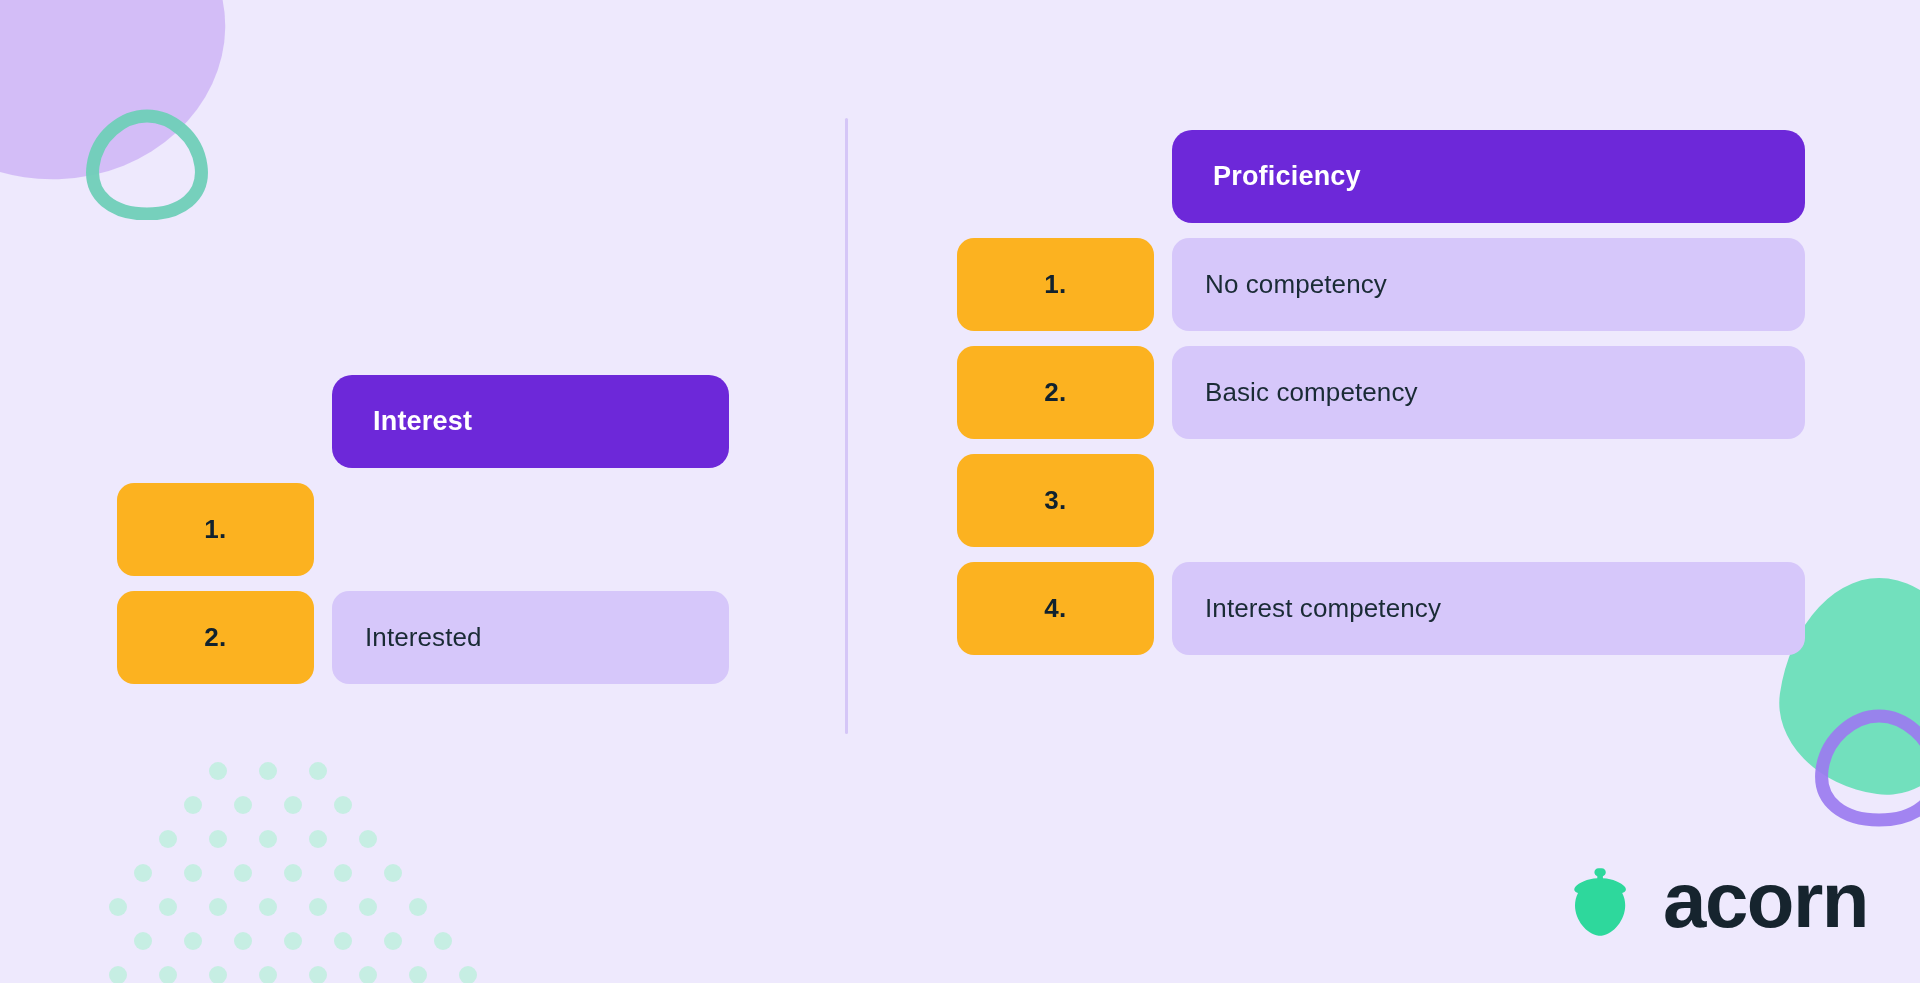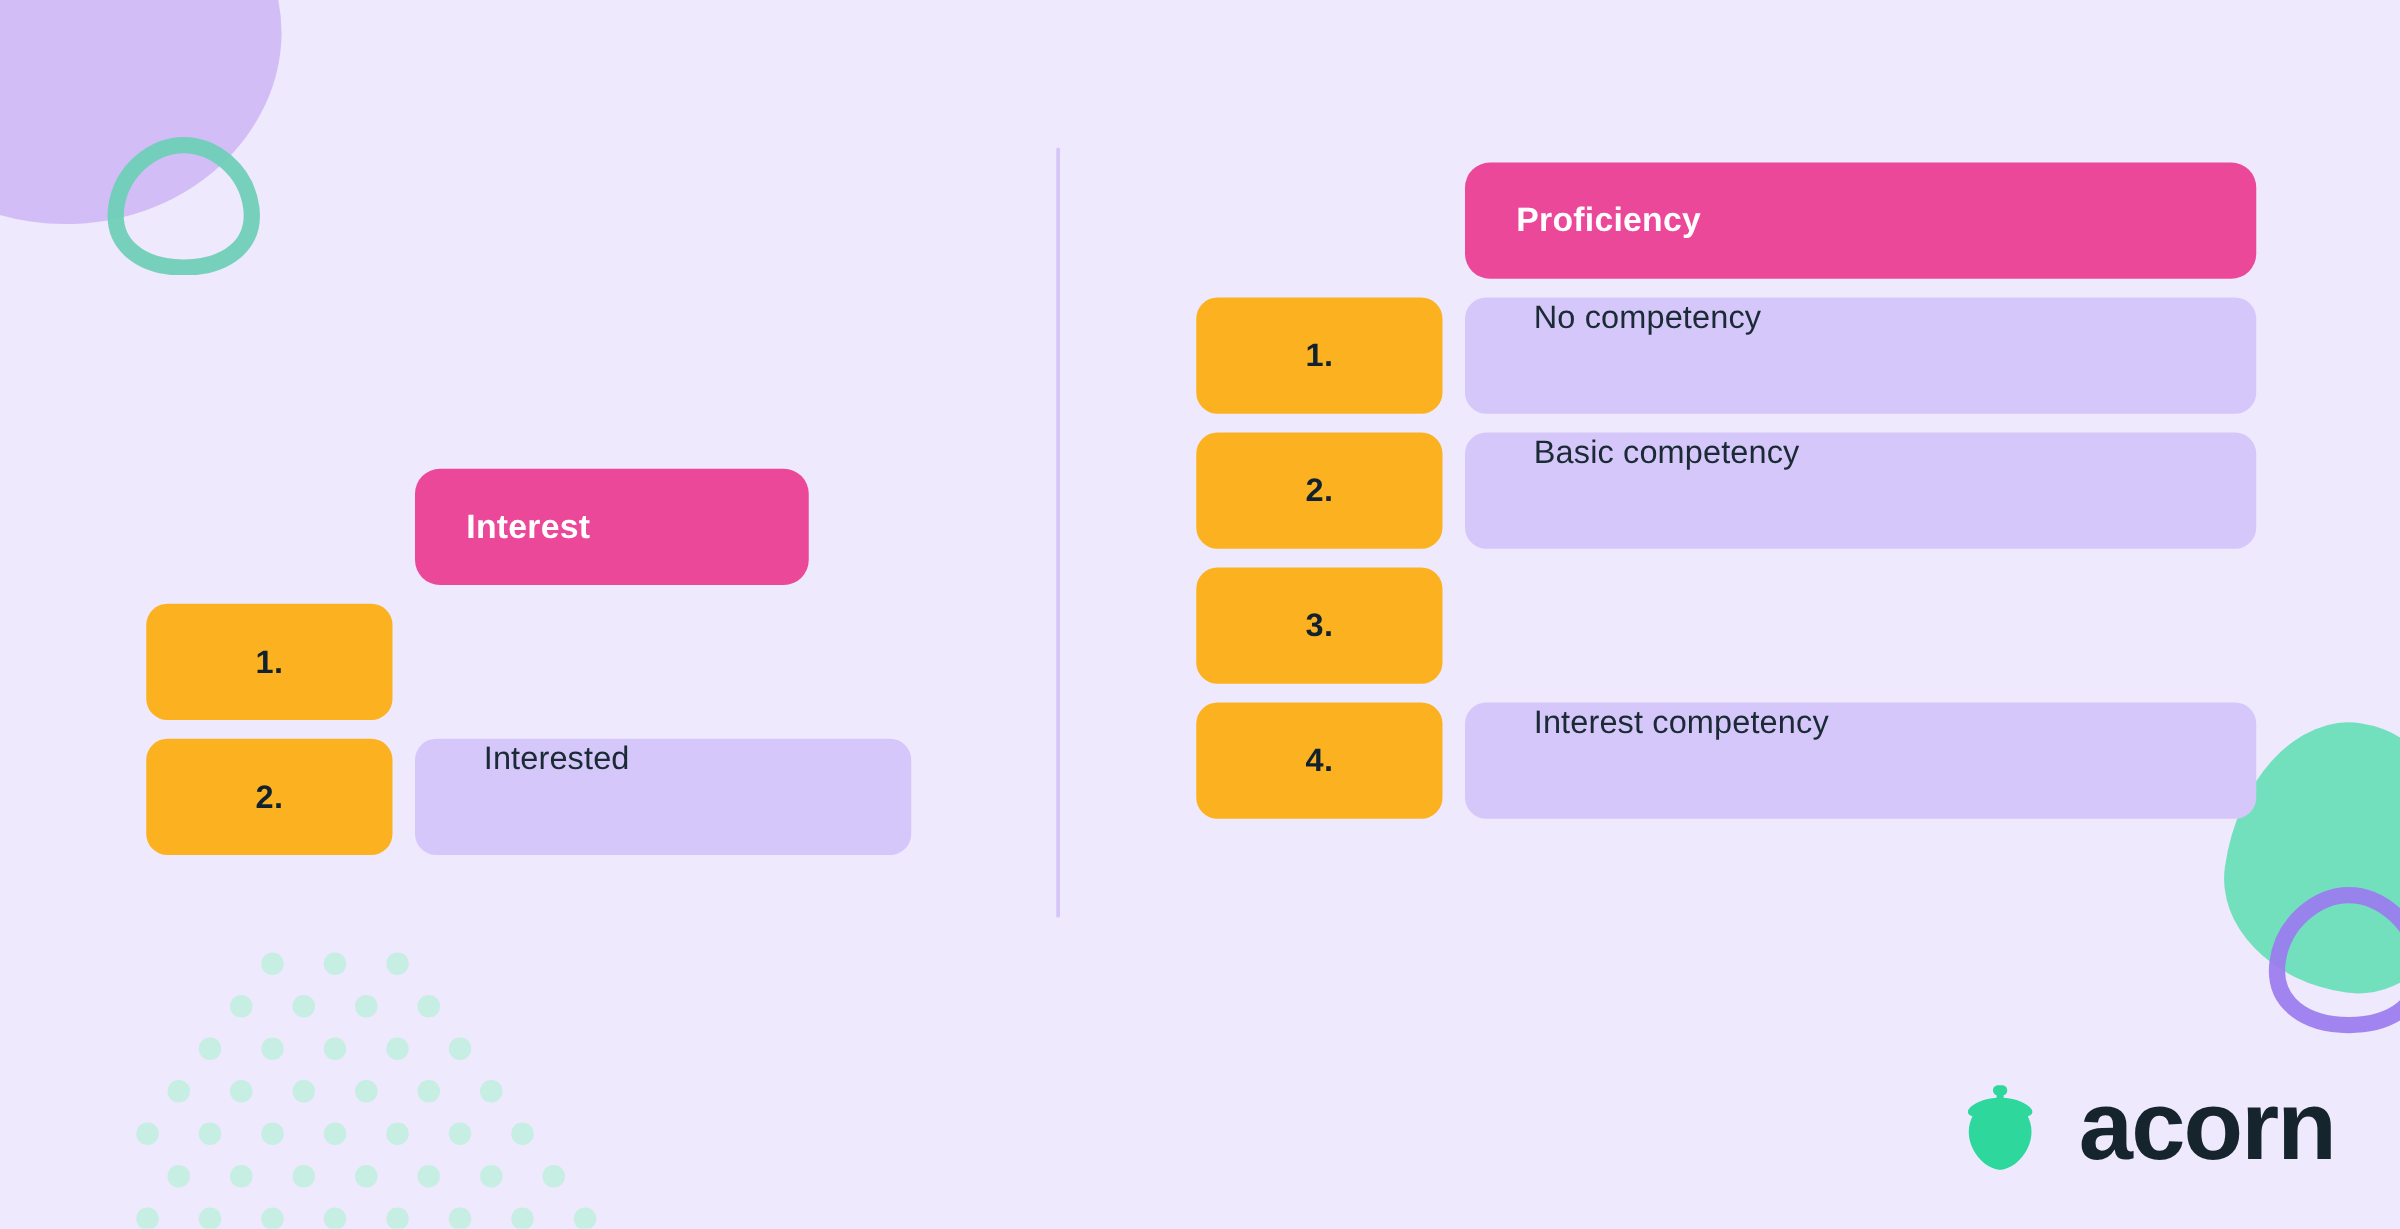--- a/index.html
+++ b/index.html
@@ -66,35 +66,35 @@
     width:3px; height:616px;
     background:#d5c6f7;
     border-radius:2px;
   }
 
   .column{ position:absolute; }
   .col-interest{ left:117px; top:375px; }
   .col-proficiency{ left:957px; top:130px; }
 
   .col-header{
-    background:#ec4899;
+    background:#6d28d9;
     border-radius:20px;
     height:93px;
     display:flex;
     align-items:center;
     padding-left:41px;
     margin-bottom:15px;
   }
   .col-header .title{
     color:#ffffff;
     font-size:27px;
     font-weight:bold;
     letter-spacing:.2px;
   }
-  .col-interest .col-header{ margin-left:215px; width:315px; }
+  .col-interest .col-header{ margin-left:215px; width:397px; }
   .col-proficiency .col-header{ margin-left:215px; width:633px; }
 
   .scale-row{
     display:flex;
     align-items:stretch;
     margin-bottom:15px;
   }
   .scale-row:last-child{ margin-bottom:0; }
 
   .rank-badge{
@@ -113,21 +113,22 @@
     font-weight:bold;
     letter-spacing:.3px;
   }
 
   .row-label{
     background:#d6c7fa;
     border-radius:17px;
     height:93px;
     margin-left:18px;
     display:flex;
-    padding-left:55px;
+    align-items:center;
+    padding-left:33px;
     flex:1 1 auto;
   }
   .col-interest .row-label{ width:397px; }
   .col-proficiency .row-label{ width:633px; }
   .row-label .label-text{
     color:#1a2b35;
     font-size:26px;
     font-weight:normal;
     letter-spacing:.1px;
     white-space:nowrap;

